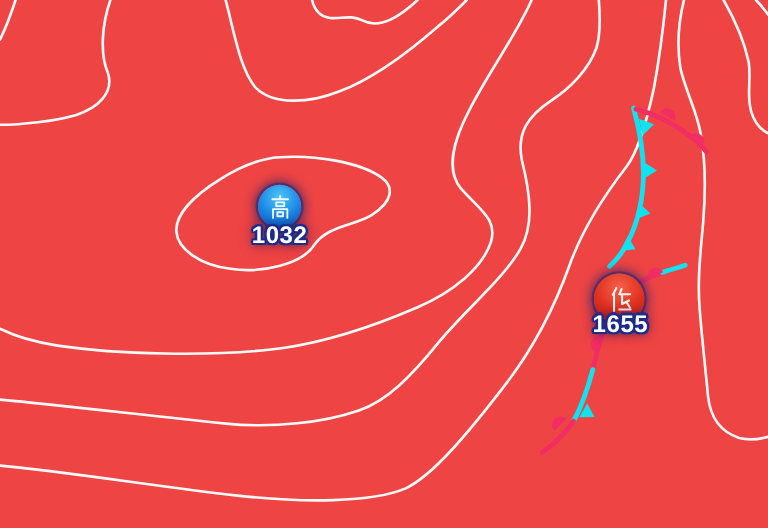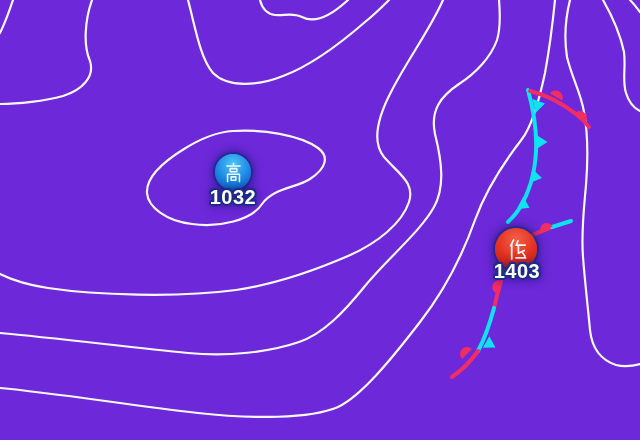--- a/index.html
+++ b/index.html
@@ -1,16 +1,16 @@
 <!DOCTYPE html>
 <html><head>
 <meta charset="utf-8">
 <style>
   html,body{margin:0;padding:0;background:#000;}
-  .stage{position:relative;width:640px;height:440px;background:#6d28d9;overflow:hidden;
+  .stage{position:relative;width:640px;height:440px;background:#ef4444;overflow:hidden;
          font-family:"Liberation Sans",sans-serif;}
   .stage svg.canvas{position:absolute;left:0;top:0;}
   .system{position:absolute;transform:translate(-50%,-50%);display:flex;
           flex-direction:column;align-items:center;}
   .pcircle{border-radius:50%;display:flex;align-items:center;justify-content:center;
            box-shadow:0 0 0 2px rgba(18,38,130,.45), 0 0 9px 3px rgba(15,30,110,.65);}
   .pcircle svg{display:block;}
   .pval{position:absolute;transform:translate(-50%,-50%);color:#fff;font-weight:bold;
         font-size:20px;letter-spacing:.5px;white-space:nowrap;
         text-shadow:2px 0 0 #1D2C8A,-2px 0 0 #1D2C8A,0 2px 0 #1D2C8A,0 -2px 0 #1D2C8A,
@@ -63,15 +63,15 @@
   </div>
   <div class="pval" id="val-high" style="left: 233px; top: 197px;">1032</div>
 
   <div class="system" id="sys-low" style="left: 516px; top: 249px;">
     <div class="pcircle" id="circle-low" style="height: 42px; width: 42px; background: radial-gradient(circle at 50% 28%, rgb(244, 96, 74) 0%, rgb(226, 49, 31) 52%, rgb(191, 31, 18) 100%);">
       <svg width="23" height="23" viewBox="0 0 24 24">
         <path d="M9 2 L6 8 M7 6.5 V22 M13.5 3 L12 7 M11.5 7.5 H21 M14 7.5 V16 M14 16 L20 13 M18.5 15.5 L20.8 19 M11.5 20.8 H21.5" fill="none" stroke="#FFF5F2" stroke-width="1.8" stroke-linecap="round" stroke-linejoin="round"></path>
       </svg>
     </div>
   </div>
-  <div class="pval" id="val-low" style="left: 517px; top: 271px;">1403</div>
+  <div class="pval" id="val-low" style="left: 517px; top: 271px;">1655</div>
 
 </div>
 
 </body></html>

